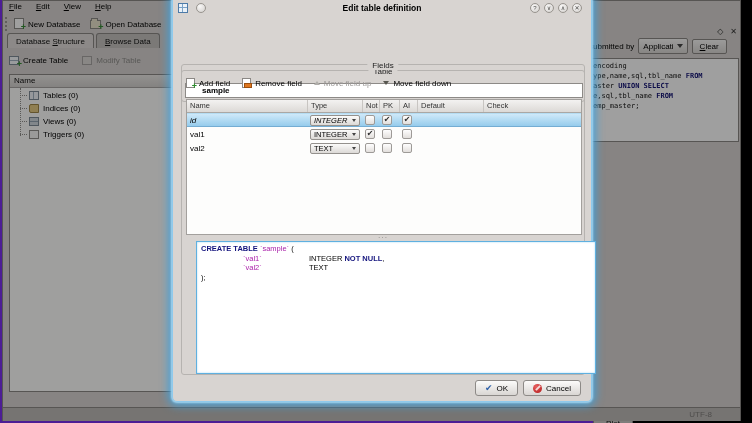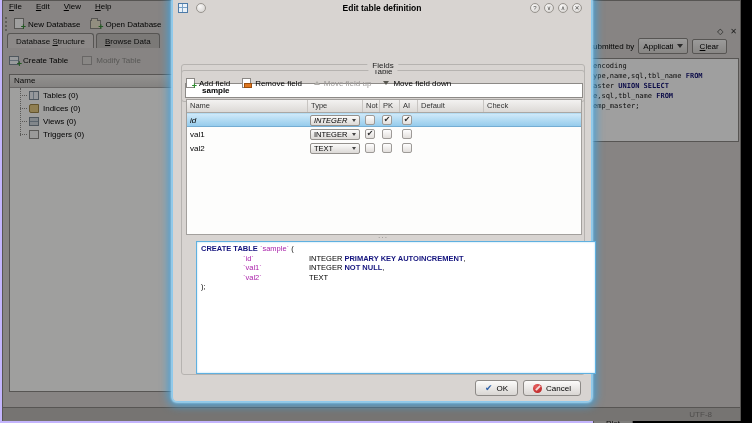--- a/index.html
+++ b/index.html
@@ -1,18 +1,18 @@
 <!DOCTYPE html>
 <html><head>
 <meta charset="utf-8">
 <style>
   * { margin:0; padding:0; box-sizing:border-box; }
   html,body { width:752px; height:423px; background:#000; overflow:hidden;
               font-family:"Liberation Sans","DejaVu Sans",sans-serif; }
-  #stage { position:relative; width:620px; height:423px; background:#c4b5fd; }
+  #stage { position:relative; width:620px; height:423px; background:#4c1d95; }
 
   
   #main-window { position:absolute; left:2px; top:0; width:739px; height:421px;
     background:#d6d2cf; border:1px solid #8a8784; filter:brightness(0.63) saturate(0.9); }
   .menubar { position:absolute; left:0; top:0; width:100%; height:13px; display:flex; gap:14px;
     padding:1px 6px; font-size:8px; color:#000; }
   .menu-item { cursor:default; }
   .toolbar { position:absolute; left:0; top:13px; width:100%; height:19px; display:flex; align-items:center; }
   .tb-handle { width:4px; height:14px; margin-left:2px; border-left:2px dotted #9a9792; }
   .tb-btn { display:flex; align-items:flex-end; gap:4px; font-size:8px; color:#000; padding:2px 5px; }
@@ -343,21 +343,20 @@
               <div class="g-cell col-5"></div>
               <div class="g-cell col-6"></div>
             </div>
           </div>
       </div>
 
       <div class="splitter-dots">···</div>
 
       <div class="sqlbox">
           <div class="line"><span class="s-kw">CREATE TABLE</span><span class="s-p"> </span><span class="s-id">`sample`</span><span class="s-p"> (</span></div>
-          <div class="line"><span class="s-ind">	</span><span class="s-idc">`id`</span><span class="s-p">INTEGER </span><span class="s-kw">PRIMARY KEY AUTOINCREMENT</span><span class="s-p">,</span></div>
           <div class="line"><span class="s-ind">	</span><span class="s-idc">`val1`</span><span class="s-p">INTEGER </span><span class="s-kw">NOT NULL</span><span class="s-p">,</span></div>
           <div class="line"><span class="s-ind">	</span><span class="s-idc">`val2`</span><span class="s-p">TEXT</span></div>
           <div class="line"><span class="s-p">);</span></div>
         </div>
     </div>
 
     <div class="dlg-actions">
       <div class="dlg-btn">
         <span class="ok-check">✔</span>
         <span>OK</span>

